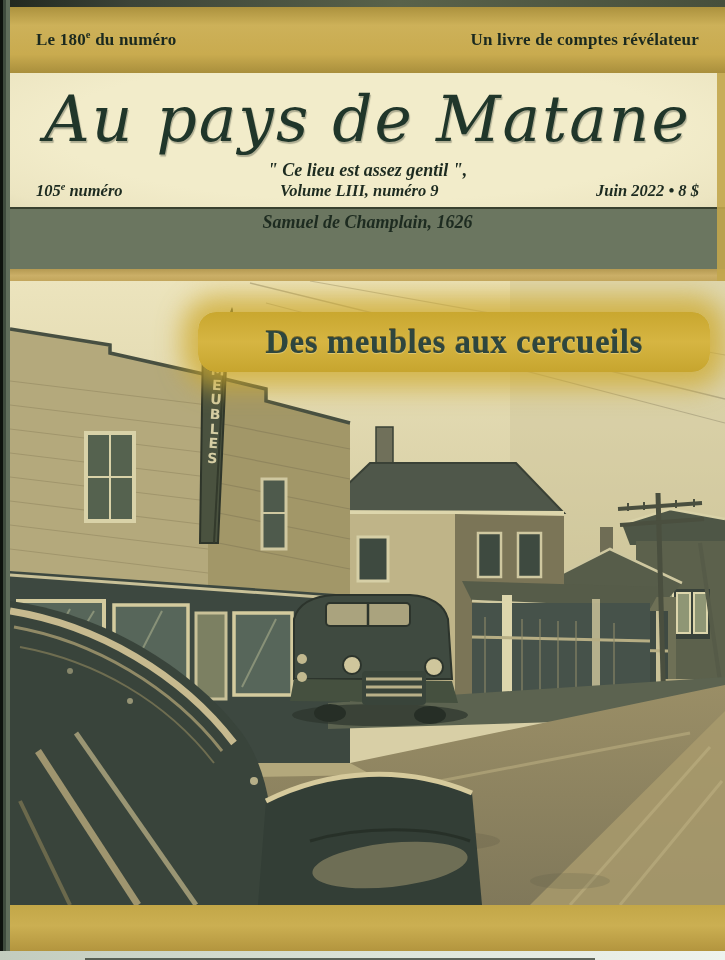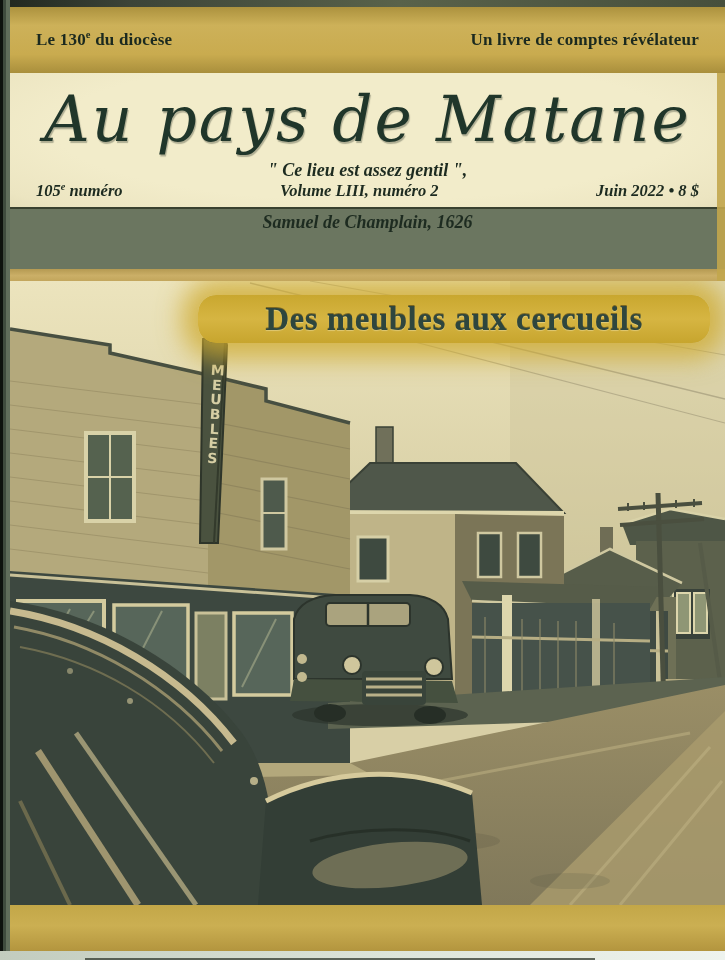--- a/index.html
+++ b/index.html
@@ -48,21 +48,21 @@
   }
   
   .tan-strip{
     position:absolute;left:10px;top:269px;width:715px;height:12px;z-index:8;
     background:linear-gradient(180deg,#b59a52,#cbaf67 55%,#c3a65c);
   }
   
   .photo{position:absolute;left:10px;top:281px;width:715px;height:624px;overflow:hidden;z-index:5;background:#d8cfa6;}
   .photo svg{display:block;}
   .headline{
-    position:absolute;left:188px;top:14px;width:512px;height:48px;border-radius:18px;
+    position:absolute;left:188px;top:31px;width:512px;height:60px;border-radius:18px;
     background:linear-gradient(180deg,#c9a72f,#d6b542 50%,#c7a52e);
     box-shadow:0 0 26px 16px rgba(206,170,48,.78);
     display:flex;align-items:center;justify-content:center;
     font-family:"Liberation Serif",serif;font-weight:bold;font-size:33px;color:#2e463e;
     letter-spacing:.5px;
     text-shadow:0 -1px 0 rgba(0,0,0,.40),0 1px 1px rgba(255,252,225,.35);
   }
   .sign-text{
     position:absolute;left:190px;top:82px;width:26px;height:172px;
     display:flex;flex-direction:column;align-items:center;justify-content:space-between;
@@ -79,31 +79,31 @@
     background:linear-gradient(90deg,#c2ccbe,#dde5da 55%,#eef3ee);
   }
   .bottom-line{position:absolute;left:85px;right:130px;bottom:0;height:2px;background:#30382e;opacity:.75;}
 </style>
 </head>
 <body>
 
 <div class="page">
 
   <div class="top-banner">
-    <div class="banner-item"><span>Le 130</span><sup>e</sup><span> du diocèse</span></div>
+    <div class="banner-item"><span>Le 180</span><sup>e</sup><span> du numéro</span></div>
     <div class="banner-item">Un livre de comptes révélateur</div>
   </div>
 
   <div class="masthead">
     <h1 class="title">Au pays de Matane</h1>
     <div class="quote1">" Ce lieu est assez gentil ",</div>
     <div class="quote2">Samuel de Champlain, 1626</div>
     <div class="issue-bar">
       <div><span>105</span><sup>e</sup><span> numéro</span></div>
-      <div>Volume LIII, numéro 2</div>
+      <div>Volume LIII, numéro 9</div>
       <div>Juin 2022 • 8 $</div>
     </div>
   </div>
 
   <div class="tan-strip"></div>
 
   <div class="photo">
     <svg width="715" height="624" viewBox="0 0 715 624">
       <defs>
         <linearGradient id="skyG" x1="0" y1="0" x2="0" y2="1">

